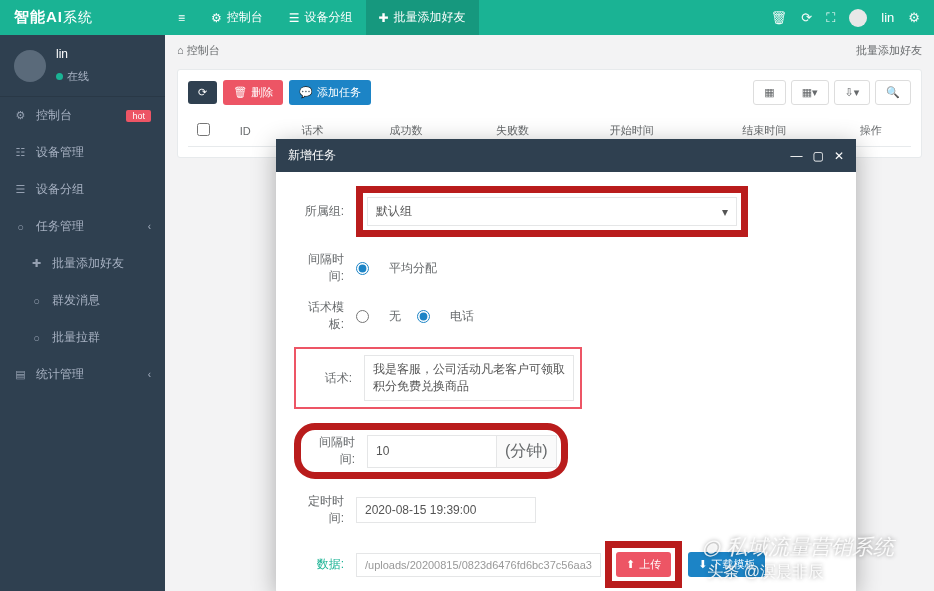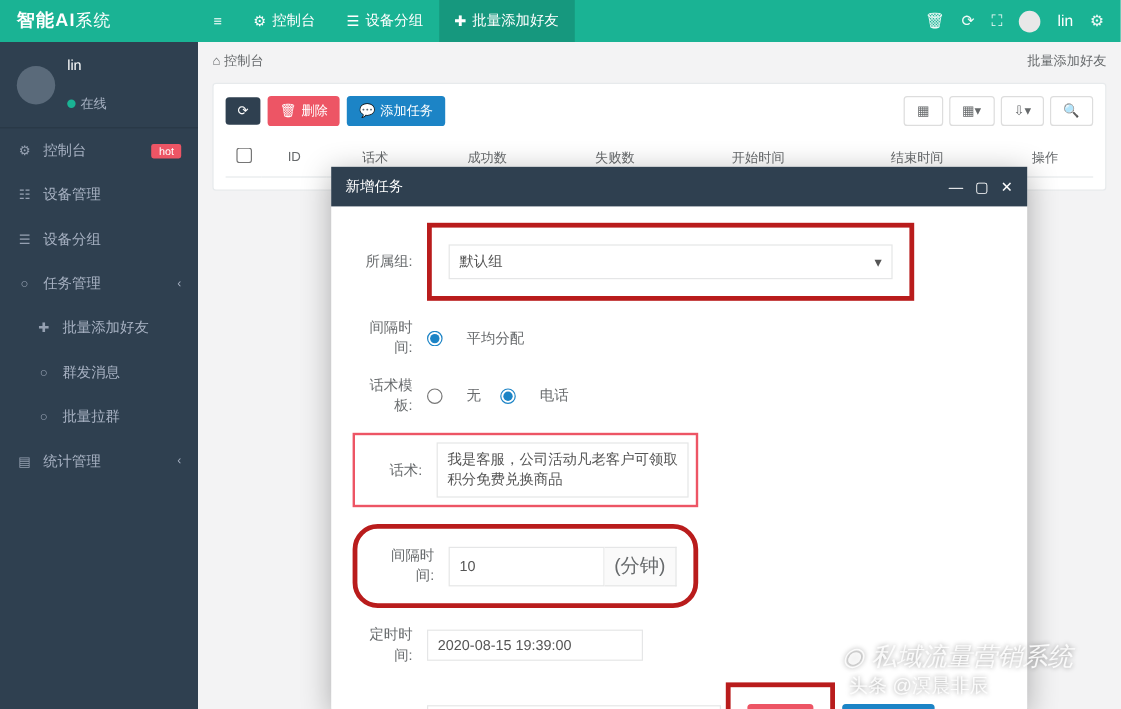--- a/index.html
+++ b/index.html
@@ -12,21 +12,21 @@
     .top-btn.active { background: rgba(0,0,0,0.15); }
     .top-right { margin-left: auto; display: flex; align-items: center; gap: 14px; padding-right: 14px; font-size: 13px; }
     .top-right .icon, .top-right .avatar { opacity: 0.94; }
     .avatar-circle { width: 18px; height: 18px; background: #e8e8e8; border-radius: 50%; }
     
     .sidebar { position: absolute; left: 0; top: 35px; width: 165px; height: 556px; background: #2f4050; color: #a7b1c2; font-size: 12px; }
     .user-panel { display: flex; align-items: center; gap: 10px; padding: 12px 14px; border-bottom: 1px solid #293846; }
     .user-avatar { width: 32px; height: 32px; background: #5a6a7a; border-radius: 50%; }
     .user-name { color: #fff; font-size: 12px; }
     .status-dot { width: 7px; height: 7px; background: #1ab394; border-radius: 50%; display: inline-block; margin-right: 4px; }
-    .user-status { font-size: 11px; color: #a7b1c2; margin-top: 18px; }
+    .user-status { font-size: 11px; color: #a7b1c2; margin-top: 8px; }
     .search-box { display: flex; align-items: center; padding: 6px 10px; border-bottom: 1px solid #293846; }
     .search-input { flex: 1; background: #293846; border: none; color: #a7b1c2; padding: 5px 8px; font-size: 11px; border-radius: 2px; }
     .search-input::placeholder { color: #6a7a8a; }
     .search-btn { background: #293846; border: none; color: #8a9ab0; padding: 5px 8px; margin-left: 4px; border-radius: 2px; }
     .nav-item { padding: 10px 14px; display: flex; align-items: center; gap: 9px; cursor: pointer; position: relative; }
     .nav-item.sub { padding-left: 30px; }
     .nav-badge { background: #ed5565; color: #fff; font-size: 9px; padding: 1px 6px; border-radius: 2px; margin-left: auto; }
     .nav-arrow { margin-left: auto; font-size: 10px; }
     .nav-icon { width: 13px; text-align: center; font-size: 11px; opacity: 0.85; }
     
@@ -45,21 +45,21 @@
     .table th:first-child { width: 30px; }
     .modal { position: absolute; left: 276px; top: 139px; width: 580px; background: #fff; border-radius: 2px; box-shadow: 0 5px 25px rgba(0,0,0,0.3); z-index: 60; }
     .modal-header { background: #2f4050; color: #fff; padding: 8px 12px; font-size: 12px; display: flex; align-items: center; }
     .modal-header-right { margin-left: auto; display: flex; gap: 10px; font-size: 12px; cursor: pointer; }
     .modal-body { padding: 14px 18px; font-size: 12px; color: #676a6c; max-height: 420px; overflow-y: auto; }
     .form-row { display: flex; align-items: center; margin-bottom: 14px; }
     .form-label { width: 62px; text-align: right; padding-right: 12px; font-size: 12px; }
     .form-control { border: 1px solid #e5e6e7; padding: 5px 8px; font-size: 12px; color: #555; }
     .form-select { width: 370px; display: flex; justify-content: space-between; align-items: center; }
     .hl-red { border: 2px solid #ed5565 !important; }
-    .hl-red-box { border: 4px solid #b91c1c; padding: 14px; display: inline-block; }
+    .hl-red-box { border: 7px solid #b91c1c; padding: 4px; display: inline-block; }
     .radio-group { display: flex; gap: 16px; align-items: center; }
     .radio-item { display: flex; align-items: center; gap: 20px; }
     input[type=radio] { accent-color: #1c84c6; }
     textarea.form-control { width: 210px; height: 46px; resize: none; }
     .input-group { display: flex; }
     .input-addon { border: 1px solid #e5e6e7; border-left: none; padding: 5px 8px; font-size: 16px; background: #fafafa; }
     .warning-text { font-size: 11px; margin-left: 74px; margin-top: -8px; margin-bottom: 14px; }
     .warning-text .red { color: #ed5565; }
     .file-badge { width: 56px; height: 60px; border: 1px solid #e5e6e7; border-radius: 3px; display: flex; flex-direction: column; align-items: center; justify-content: flex-end; margin-left: 74px; margin-bottom: 10px; padding-bottom: 10px; position: relative; }
     .file-corner { position: absolute; top: 0; right: 0; width: 0; height: 0; border-left: 12px solid transparent; border-top: 12px solid #ddd; }

